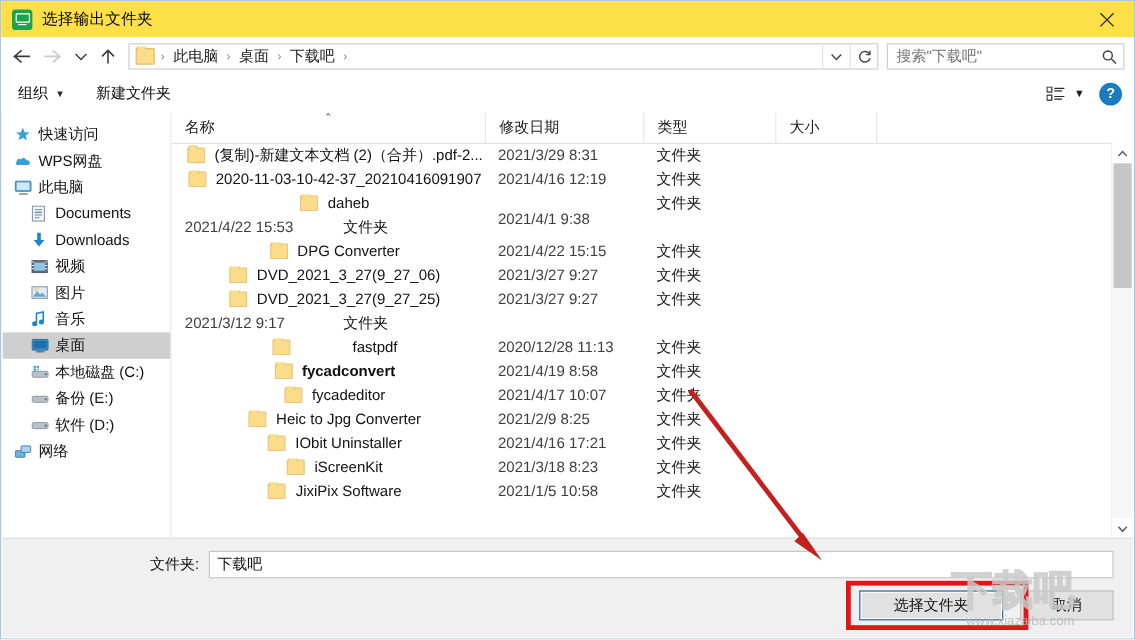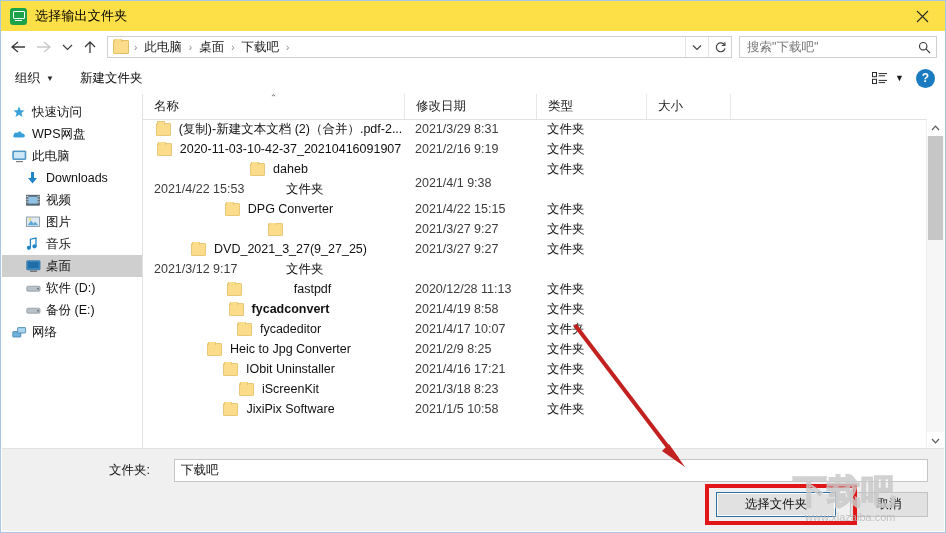--- a/index.html
+++ b/index.html
@@ -164,21 +164,21 @@
   
   .footer{
     position:absolute;left:1px;right:1px;bottom:1px;height:82px;
     background:#f0f0f0;border-top:1px solid #e2e2e2;
   }
   .fname-row{
     position:absolute;left:0;right:0;top:9px;height:24px;
     display:flex;align-items:center;
   }
   .fname-label{
-    width:172px;text-align:right;padding-right:24px;font-size:12.5px;color:#111;
+    width:172px;text-align:right;padding-right:8px;font-size:12.5px;color:#111;
     box-sizing:border-box;
   }
   .fname-input{
     flex:1 1 auto;margin-right:16px;height:23px;background:#fff;
     border:1px solid #c6c6c6;box-sizing:border-box;
     display:flex;align-items:center;padding-left:6px;font-size:12.5px;color:#111;
   }
   .btn-row{
     position:absolute;right:16px;bottom:14px;display:flex;align-items:flex-start;gap:14px;
   }
@@ -324,20 +324,29 @@
         <span class="sb-ic">
           <svg width="15" height="13" viewBox="0 0 15 13">
               <rect x="0.8" y="1" width="13" height="8.4" rx="0.6" fill="#5aa9dd" stroke="#3b7fae" stroke-width="0.8"></rect>
               <rect x="2" y="2.1" width="10.6" height="6.2" fill="#cfe8f7"></rect>
               <path d="M4 11.6 L11 11.6" stroke="#7f7f7f" stroke-width="1.2"></path>
             </svg>
         </span>
         <span>此电脑</span>
       </div>
 
+      <div class="sb-item lvl1">
+        <span class="sb-ic">
+          <svg width="12" height="14" viewBox="0 0 12 14">
+              <rect x="1" y="0.8" width="10" height="12.4" fill="#eef4f8" stroke="#7c9aa8" stroke-width="0.9"></rect>
+              <path d="M3 3.8 L9 3.8 M3 6 L9 6 M3 8.2 L9 8.2 M3 10.4 L7 10.4" stroke="#6d8c9c" stroke-width="0.9"></path>
+            </svg>
+        </span>
+        <span>Documents</span>
+      </div>
 
       <div class="sb-item lvl1">
         <span class="sb-ic">
           <svg width="13" height="14" viewBox="0 0 13 14">
               <path d="M5 1 L8 1 L8 7 L11 7 L6.5 12.4 L2 7 L5 7 Z" fill="#1e86c8"></path>
             </svg>
         </span>
         <span>Downloads</span>
       </div>
 
@@ -378,39 +387,52 @@
         <span class="sb-ic">
           <svg width="15" height="12" viewBox="0 0 15 12">
               <rect x="0.8" y="0.8" width="13.2" height="9" rx="0.6" fill="#3e8fc9" stroke="#2d6e9e" stroke-width="0.8"></rect>
               <rect x="2" y="2" width="10.8" height="6.2" fill="#1f6ea8"></rect>
               <path d="M4 11.2 L11 11.2" stroke="#5a5a5a" stroke-width="1.1"></path>
             </svg>
         </span>
         <span>桌面</span>
       </div>
 
+      <div class="sb-item lvl1">
+        <span class="sb-ic">
+          <svg width="15" height="12" viewBox="0 0 15 12">
+              <rect x="0.8" y="5.4" width="13.2" height="5" rx="1" fill="#b9c2c8" stroke="#8e979d" stroke-width="0.8"></rect>
+              <rect x="2" y="0.8" width="2" height="2" fill="#4aa7e0"></rect>
+              <rect x="4.6" y="0.8" width="2" height="2" fill="#4aa7e0"></rect>
+              <rect x="2" y="3" width="2" height="2" fill="#4aa7e0"></rect>
+              <rect x="4.6" y="3" width="2" height="2" fill="#8dcdf0"></rect>
+              <circle cx="12" cy="7.9" r="0.9" fill="#5f6a71"></circle>
+            </svg>
+        </span>
+        <span>本地磁盘 (C:)</span>
+      </div>
 
       <div class="sb-item lvl1">
         <span class="sb-ic">
           <svg width="15" height="10" viewBox="0 0 15 10">
               <rect x="0.8" y="3.2" width="13.2" height="5" rx="1.2" fill="#b9c2c8" stroke="#8e979d" stroke-width="0.8"></rect>
               <circle cx="12" cy="5.7" r="0.9" fill="#5f6a71"></circle>
             </svg>
         </span>
-        <span>软件 (D:)</span>
+        <span>备份 (E:)</span>
       </div>
 
       <div class="sb-item lvl1">
         <span class="sb-ic">
           <svg width="15" height="10" viewBox="0 0 15 10">
               <rect x="0.8" y="3.2" width="13.2" height="5" rx="1.2" fill="#b9c2c8" stroke="#8e979d" stroke-width="0.8"></rect>
               <circle cx="12" cy="5.7" r="0.9" fill="#5f6a71"></circle>
             </svg>
         </span>
-        <span>备份 (E:)</span>
+        <span>软件 (D:)</span>
       </div>
 
       <div class="sb-item">
         <span class="sb-ic">
           <svg width="15" height="13" viewBox="0 0 15 13">
               <rect x="0.8" y="5.6" width="8" height="5.4" rx="0.6" fill="#6fb3dd" stroke="#3f7ea8" stroke-width="0.8"></rect>
               <rect x="5.6" y="1.6" width="8" height="5.4" rx="0.6" fill="#a9d4ee" stroke="#3f7ea8" stroke-width="0.8"></rect>
             </svg>
         </span>
         <span>网络</span>
@@ -443,21 +465,21 @@
             </div>
             <div class="cell date" style="width: 132px;">2021/3/29 8:31</div>
             <div class="cell type" style="width: 110px;">文件夹</div>
             <div class="cell size" style="width: 84px;"></div>
           </div>
           <div class="row">
             <div class="cell name" style="width: 261px;">
               <span class="fic"></span>
               <span>2020-11-03-10-42-37_20210416091907</span>
             </div>
-            <div class="cell date" style="width: 132px;">2021/2/16 9:19</div>
+            <div class="cell date" style="width: 132px;">2021/4/16 12:19</div>
             <div class="cell type" style="width: 110px;">文件夹</div>
             <div class="cell size" style="width: 84px;"></div>
           </div>
           <div class="row">
             <div class="cell name" style="width: 261px;">
               <span class="fic"></span>
               <span>daheb</span>
             </div>
             <div class="cell date" style="width: 132px; margin-top: 28px;">2021/4/1 9:38</div>
             <div class="cell type" style="width: 110px;">文件夹</div>
@@ -473,20 +495,21 @@
               <span class="fic"></span>
               <span>DPG Converter</span>
             </div>
             <div class="cell date" style="width: 132px;">2021/4/22 15:15</div>
             <div class="cell type" style="width: 110px;">文件夹</div>
             <div class="cell size" style="width: 84px;"></div>
           </div>
           <div class="row">
             <div class="cell name" style="width: 261px;">
               <span class="fic"></span>
+              <span>DVD_2021_3_27(9_27_06)</span>
             </div>
             <div class="cell date" style="width: 132px;">2021/3/27 9:27</div>
             <div class="cell type" style="width: 110px;">文件夹</div>
             <div class="cell size" style="width: 84px;"></div>
           </div>
           <div class="row">
             <div class="cell name" style="width: 261px;">
               <span class="fic"></span>
               <span>DVD_2021_3_27(9_27_25)</span>
             </div>

